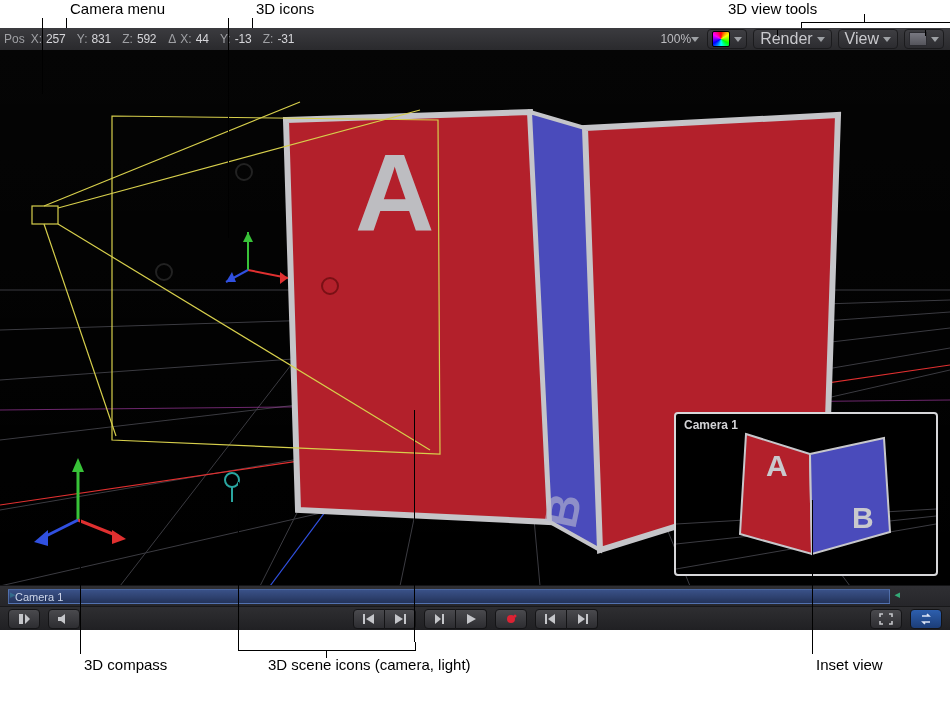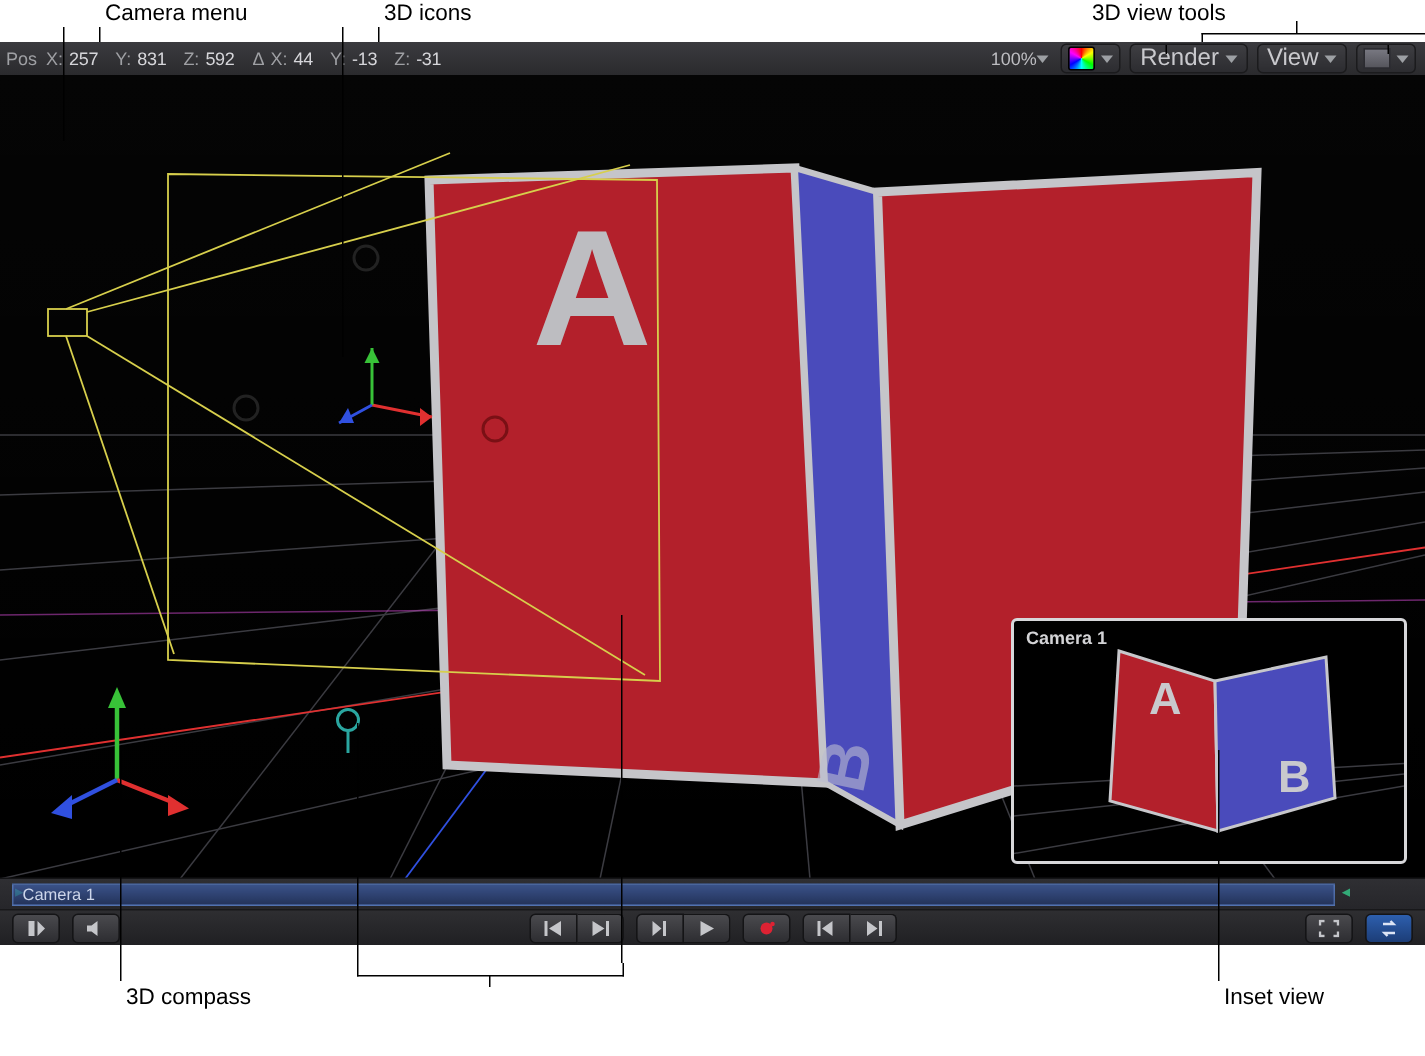--- a/index.html
+++ b/index.html
@@ -511,20 +511,21 @@
   <div class="leader-v" style="left:42px; top:0; height:42px; background:#000; opacity:0; "></div>
 </div>
 
 <div class="leader-v" style="left:42px; top:18px; height:76px;"></div>
 <div class="leader-v" style="left:228px; top:18px; height:220px;"></div>
 <div class="leader-v" style="left:777px; top:30px; height:6px;"></div>
 <div class="leader-v" style="left:925px; top:30px; height:6px;"></div>
 
 <div class="callout-bottom">
   <span class="callout" style="left:84px; top:26px">3D compass</span>
+  <span class="callout" style="left:268px; top:26px">3D scene icons (camera, light)</span>
   <span class="callout" style="left:816px; top:26px">Inset view</span>
 
   <div class="leader-v" style="left:80px;  top:-130px; height:154px;"></div>
   <div class="leader-v" style="left:238px; top:-148px; height:160px;"></div>
   <div class="leader-v" style="left:414px; top:-220px; height:232px;"></div>
   <div class="bracket bottom" style="left:238px; width:176px; top:12px;"></div>
   <div class="leader-v" style="left:326px; top:20px; height:8px;"></div>
   <div class="leader-v" style="left:812px; top:-130px; height:154px;"></div>
 </div>
 

